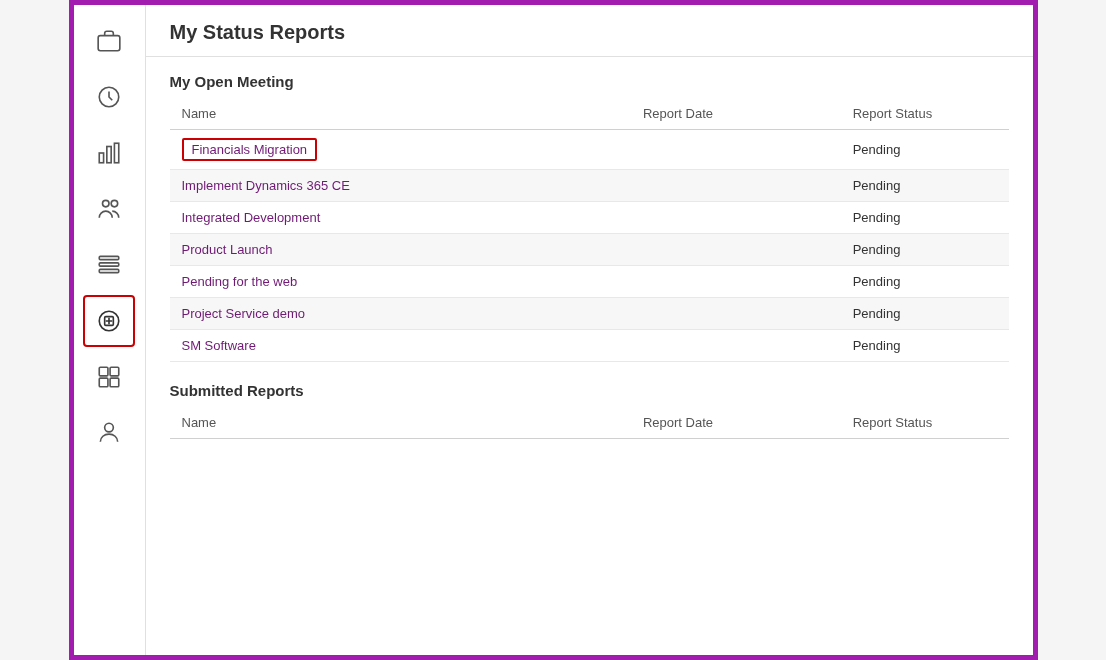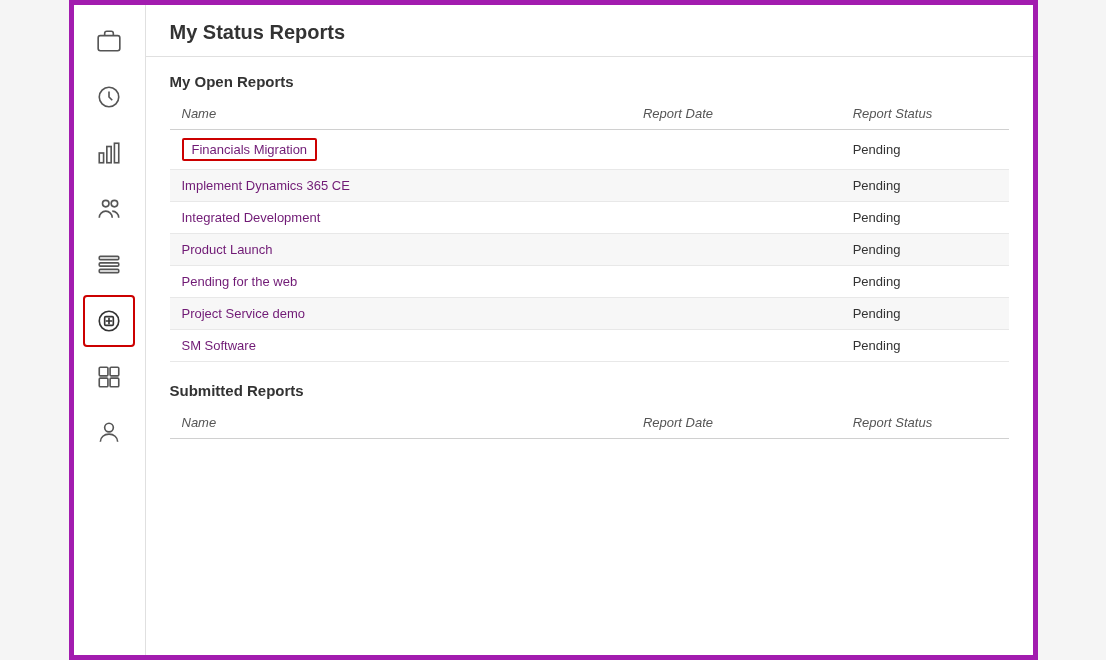--- a/index.html
+++ b/index.html
@@ -79,21 +79,20 @@
       margin-bottom: 20px;
     }
     .report-table th {
       text-align: left;
       padding: 8px 12px;
       font-size: 13px;
       font-weight: 400;
       color: #555;
       border-bottom: 1px solid #d0d0d0;
       background: #fff;
-      font-style: italic;
     }
     .report-table td {
       padding: 8px 12px;
       font-size: 13px;
       color: #333;
       border-bottom: 1px solid #e8e8e8;
     }
     .report-table tr:nth-child(even) td {
       background: #f7f7f7;
     }
@@ -185,21 +184,21 @@
     </div>
   </div>
 
   <div class="main-content">
     <div class="page-header">
       <h1 class="page-title">My Status Reports</h1>
     </div>
     <div class="content-area">
 
       <div>
-        <div class="section-title">My Open Reports</div>
+        <div class="section-title">My Open Meeting</div>
         <table class="report-table">
           <thead>
             <tr>
               <th class="col-name">Name</th>
               <th class="col-date">Report Date</th>
               <th class="col-status">Report Status</th>
             </tr>
           </thead>
           <tbody id="open-reports-body">
           <tr>

